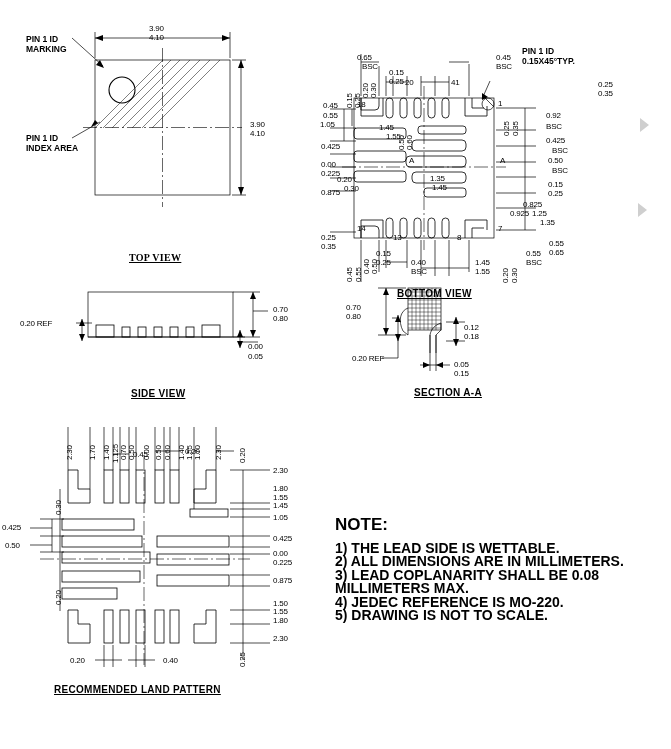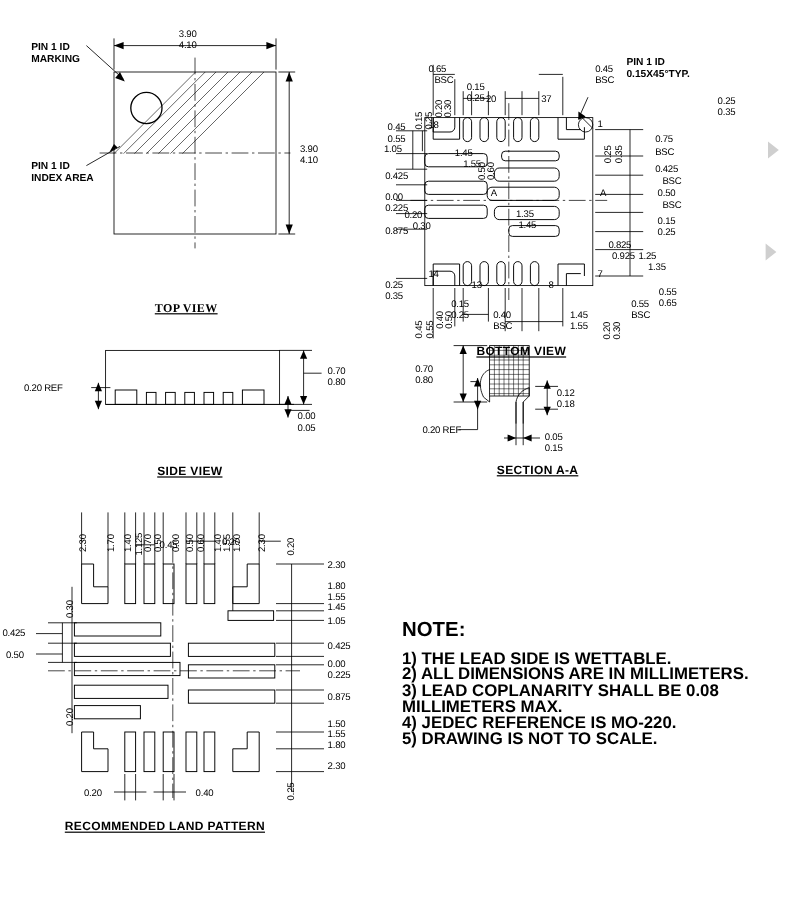--- a/index.html
+++ b/index.html
@@ -227,45 +227,45 @@
   <div class="dim" style="left:112px;top:147px;">1.45</div>
   <div class="dimv" style="left:77px;top:114px;">0.50</div>
   <div class="dimv" style="left:85px;top:114px;">0.60</div>
   <div class="dim" style="left:56px;top:213px;">0.15</div>
   <div class="dim" style="left:56px;top:222px;">0.25</div>
   <div class="dim" style="left:91px;top:222px;">0.40</div>
   <div class="dim" style="left:91px;top:231px;">BSC</div>
   <div class="dim" style="left:155px;top:222px;">1.45</div>
   <div class="dim" style="left:155px;top:231px;">1.55</div>
 
-  <div class="dim" style="left:226px;top:75px;">0.75</div>
+  <div class="dim" style="left:226px;top:75px;">0.92</div>
   <div class="dim" style="left:226px;top:86px;">BSC</div>
   <div class="dim" style="left:226px;top:100px;">0.425</div>
   <div class="dim" style="left:232px;top:110px;">BSC</div>
   <div class="dim" style="left:228px;top:120px;">0.50</div>
   <div class="dim" style="left:232px;top:130px;">BSC</div>
   <div class="dim" style="left:228px;top:144px;">0.15</div>
   <div class="dim" style="left:228px;top:153px;">0.25</div>
-  <div class="dim" style="left:187px;top:164px;text-align:right;">0.825</div>
+  <div class="dim" style="left:203px;top:164px;text-align:right;">0.825</div>
   <div class="dim" style="left:190px;top:173px;">0.925</div>
   <div class="dim" style="left:212px;top:173px;">1.25</div>
   <div class="dim" style="left:220px;top:182px;">1.35</div>
   <div class="dim" style="left:229px;top:203px;">0.55</div>
   <div class="dim" style="left:229px;top:212px;">0.65</div>
   <div class="dim" style="left:206px;top:213px;">0.55</div>
   <div class="dim" style="left:206px;top:222px;">BSC</div>
 
   <div class="dimv" style="left:182px;top:100px;">0.25</div>
   <div class="dimv" style="left:191px;top:100px;">0.35</div>
   <div class="dimv" style="left:181px;top:247px;">0.20</div>
   <div class="dimv" style="left:190px;top:247px;">0.30</div>
 
   <div class="dim" style="left:37px;top:64px;">18</div>
   <div class="dim" style="left:85px;top:42px;">20</div>
-  <div class="dim" style="left:131px;top:42px;">37</div>
+  <div class="dim" style="left:131px;top:42px;">41</div>
   <div class="dim" style="left:178px;top:63px;">1</div>
   <div class="dim" style="left:37px;top:188px;">14</div>
   <div class="dim" style="left:73px;top:197px;">13</div>
   <div class="dim" style="left:137px;top:197px;">8</div>
   <div class="dim" style="left:178px;top:188px;">7</div>
 
   <div class="dim" style="left:89px;top:120px;">A</div>
   <div class="dim" style="left:180px;top:120px;">A</div>
 
   <div class="lbl" style="left:202px;top:10px;">PIN 1 ID

